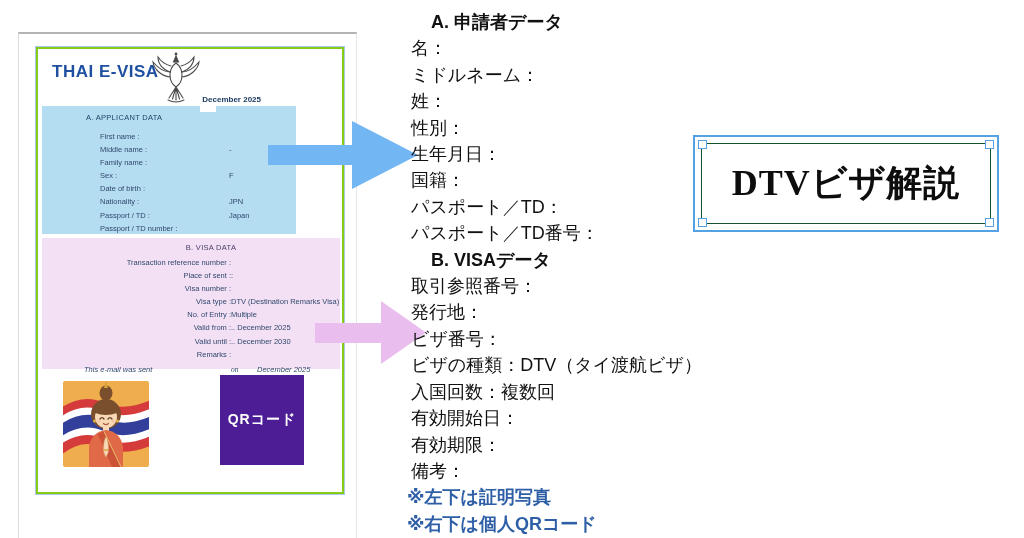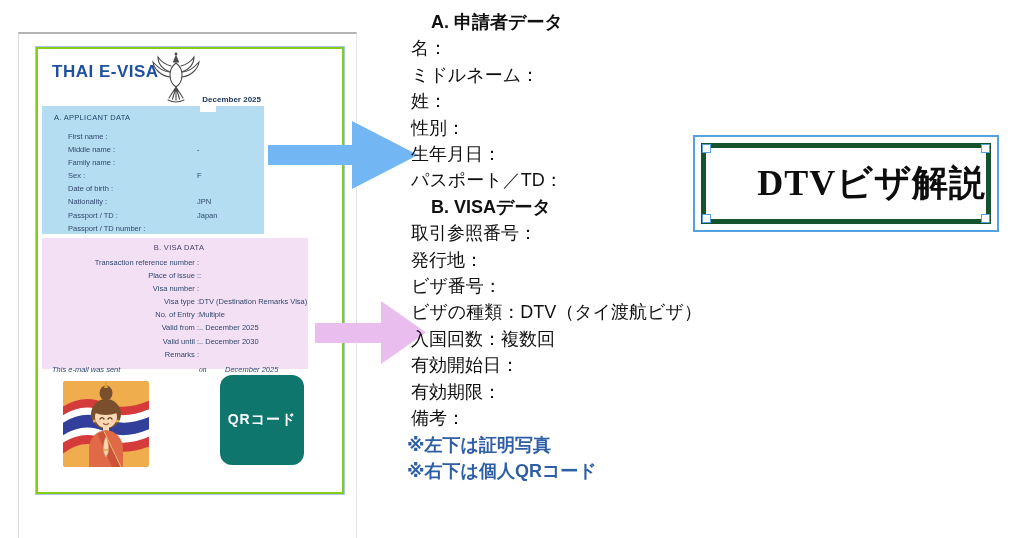--- a/index.html
+++ b/index.html
@@ -11,55 +11,55 @@
         border-top:2px solid #b3b3b3;border-left:1px solid #dcdcdc;border-right:1px solid #e6e6e6;}
 
   
   .visa-doc{position:absolute;left:36px;top:47px;width:304px;height:443px;background:#fff;
             border:2px solid #84cc16;outline:1px solid #a9c7e8;}
   .doc-title{position:absolute;left:14px;top:13px;font-size:17px;font-weight:bold;
              color:#1e4fa1;letter-spacing:.5px;}
   .emblem{position:absolute;left:112px;top:1px;width:52px;height:54px;}
   .doc-date{position:absolute;top:46px;left:0;right:81px;text-align:right;font-size:8px;
             font-weight:bold;color:#17375e;}
-  .data-box{position:absolute;font-size:7.5px;color:#31486e;}
+  .data-box{position:absolute;font-size:7.5px;color:#31486e;padding-left:32px;}
   .box-blue{left:4px;top:57px;width:222px;height:128px;background:#b5ddf1;}
   .box-pink{left:4px;top:189px;width:266px;height:131px;background:#f3e0f4;}
   .box-heading{margin:7px 0 8px 12px;font-size:7.5px;letter-spacing:.3px;color:#1c4668;}
   .box-pink .box-heading{margin:5px 0 4px 8px;color:#473f68;text-align:center;}
   .frow{height:13.1px;line-height:13.1px;white-space:nowrap;}
   .frow .flabel{display:inline-block;margin-left:26px;width:129px;}
   .box-pink .frow .flabel{width:131px;text-align:right;}
   .pfooter{position:relative;margin-top:2px;height:13px;line-height:13px;font-style:italic;}
   .pfooter .sent{margin-left:10px;}
   .pfooter .oncol{position:absolute;left:157px;top:0;font-family:Liberation Serif, serif;}
   .pfooter .datecol{position:absolute;left:183px;top:0;}
   .notch{position:absolute;left:162px;top:53px;width:16px;height:10px;background:#fff;}
 
   .photo{position:absolute;left:25px;top:332px;width:86px;height:86px;}
-  .qr-box{position:absolute;left:182px;top:326px;width:84px;height:90px;background:#0f766e;
+  .qr-box{position:absolute;left:182px;top:326px;width:84px;height:90px;background:#4c1d95;
           display:flex;align-items:center;justify-content:center;color:#fff;font-weight:bold;
-          font-size:14px;letter-spacing:1px;border-radius:12px;}
+          font-size:14px;letter-spacing:1px;}
 
   
   .arrow{position:absolute;}
   .arrow-blue{left:268px;top:121px;}
   .arrow-pink{left:315px;top:301px;}
 
   
   .translation{position:absolute;left:411px;top:9px;width:340px;font-size:18px;
                line-height:26.4px;color:#111;}
   .t-bold{font-weight:bold;margin-left:20px;}
   .t-note{font-weight:bold;color:#2e5fa6;margin-left:-4px;}
 
   
   .title-box{position:absolute;left:693px;top:135px;width:302px;height:93px;background:#fff;
              border:2px solid #54a1e4;}
-  .title-inner{position:absolute;left:6px;top:6px;right:6px;bottom:6px;border:5px solid #14532d;
-               display:flex;align-items:center;justify-content:flex-end;}
+  .title-inner{position:absolute;left:6px;top:6px;right:6px;bottom:6px;border:1px solid #14532d;
+               display:flex;align-items:center;justify-content:center;}
   .corner{position:absolute;width:7px;height:7px;background:#fff;border:1px solid #54a1e4;}
   .c-tl{left:-4px;top:-4px;} .c-tr{right:-4px;top:-4px;}
   .c-bl{left:-4px;bottom:-4px;} .c-br{right:-4px;bottom:-4px;}
   .title-text{font-family:"Liberation Serif","DejaVu Serif",serif;font-size:36px;
               font-weight:bold;color:#0d0d0d;letter-spacing:1px;}
 </style>
 </head>
 <body>
 
 <div class="canvas">
@@ -94,21 +94,21 @@
       <div class="frow"><span class="flabel">Date of birth :</span><span class="fvalue"></span></div>
       <div class="frow"><span class="flabel">Nationality :</span><span class="fvalue">JPN</span></div>
       <div class="frow"><span class="flabel">Passport / TD :</span><span class="fvalue">Japan</span></div>
       <div class="frow"><span class="flabel">Passport / TD number :</span><span class="fvalue"></span></div>
     </div>
     <div class="notch"></div>
 
     <div class="data-box box-pink">
       <div class="box-heading">B. VISA DATA</div>
       <div class="frow"><span class="flabel">Transaction reference number :</span><span class="fvalue"></span></div>
-      <div class="frow"><span class="flabel">Place of issue :</span><span class="fvalue">:</span></div>
+      <div class="frow"><span class="flabel">Place of sent :</span><span class="fvalue">:</span></div>
       <div class="frow"><span class="flabel">Visa number :</span><span class="fvalue"></span></div>
       <div class="frow"><span class="flabel">Visa type :</span><span class="fvalue">DTV (Destination Remarks Visa)</span></div>
       <div class="frow"><span class="flabel">No. of Entry :</span><span class="fvalue">Multiple</span></div>
       <div class="frow"><span class="flabel">Valid from :</span><span class="fvalue">.. December 2025</span></div>
       <div class="frow"><span class="flabel">Valid until :</span><span class="fvalue">.. December 2030</span></div>
       <div class="frow"><span class="flabel">Remarks :</span><span class="fvalue"></span></div>
       <div class="pfooter">
         <span class="sent">This e-mail was sent</span>
         <span class="oncol">on</span>
         <span class="datecol">December 2025</span>
@@ -155,21 +155,23 @@
     <polygon points="0,22 66,22 66,0 111,31.5 66,63 66,42 0,42" fill="#e9bdee"></polygon>
   </svg>
 
   <div class="translation">
     <div class="t-bold">A. 申請者データ</div>
     <div>名：</div>
     <div>ミドルネーム：</div>
     <div>姓：</div>
     <div>性別：</div>
     <div>生年月日：</div>
+    <div>国籍：</div>
     <div>パスポート／TD：</div>
+    <div>パスポート／TD番号：</div>
     <div class="t-bold">B. VISAデータ</div>
     <div>取引参照番号：</div>
     <div>発行地：</div>
     <div>ビザ番号：</div>
     <div>ビザの種類：DTV（タイ渡航ビザ）</div>
     <div>入国回数：複数回</div>
     <div>有効開始日：</div>
     <div>有効期限：</div>
     <div>備考：</div>
     <div class="t-note">※左下は証明写真</div>

